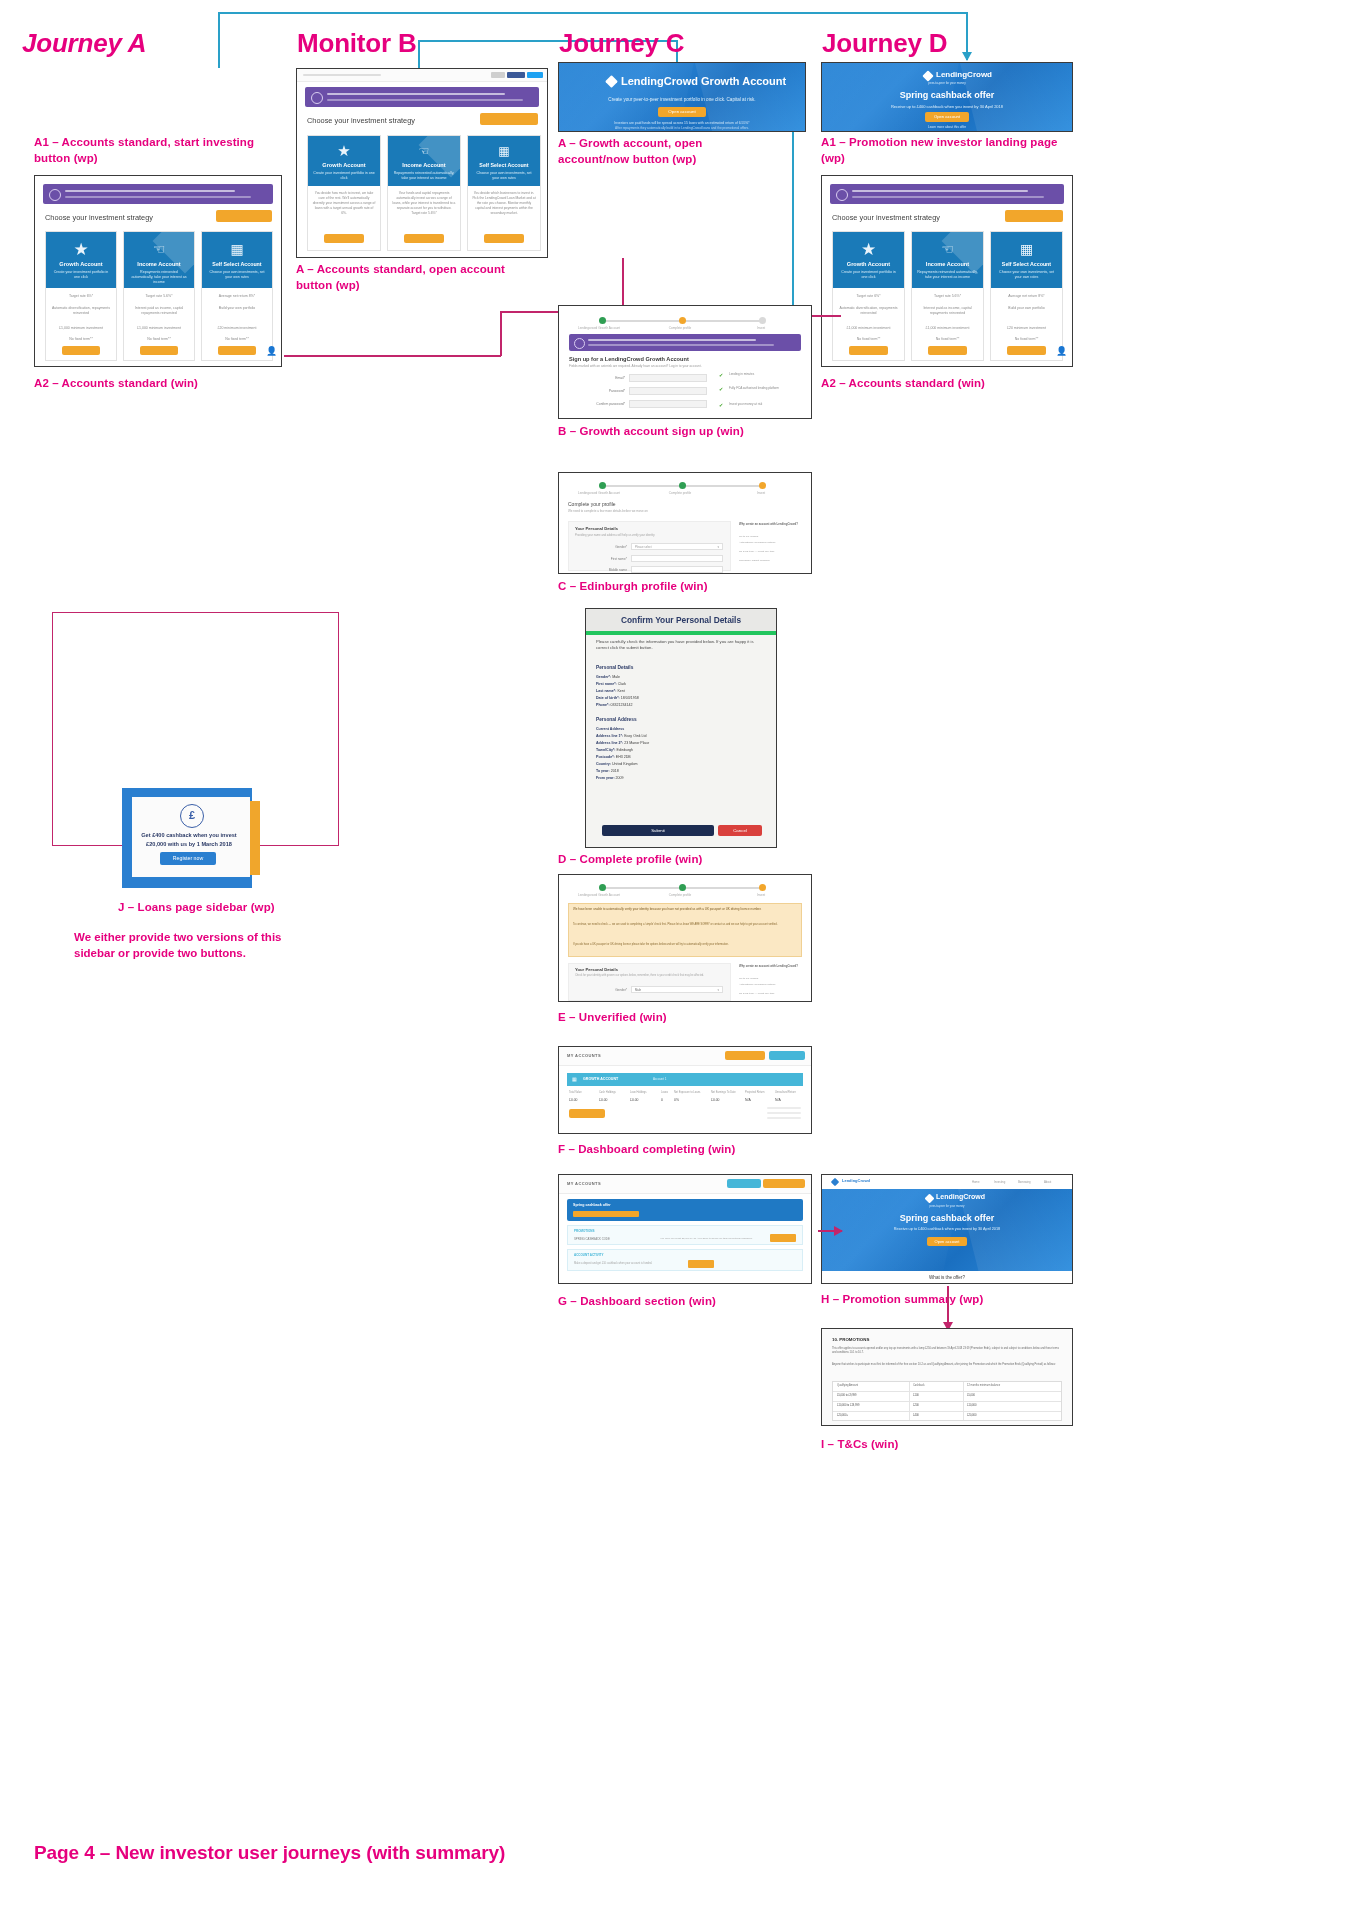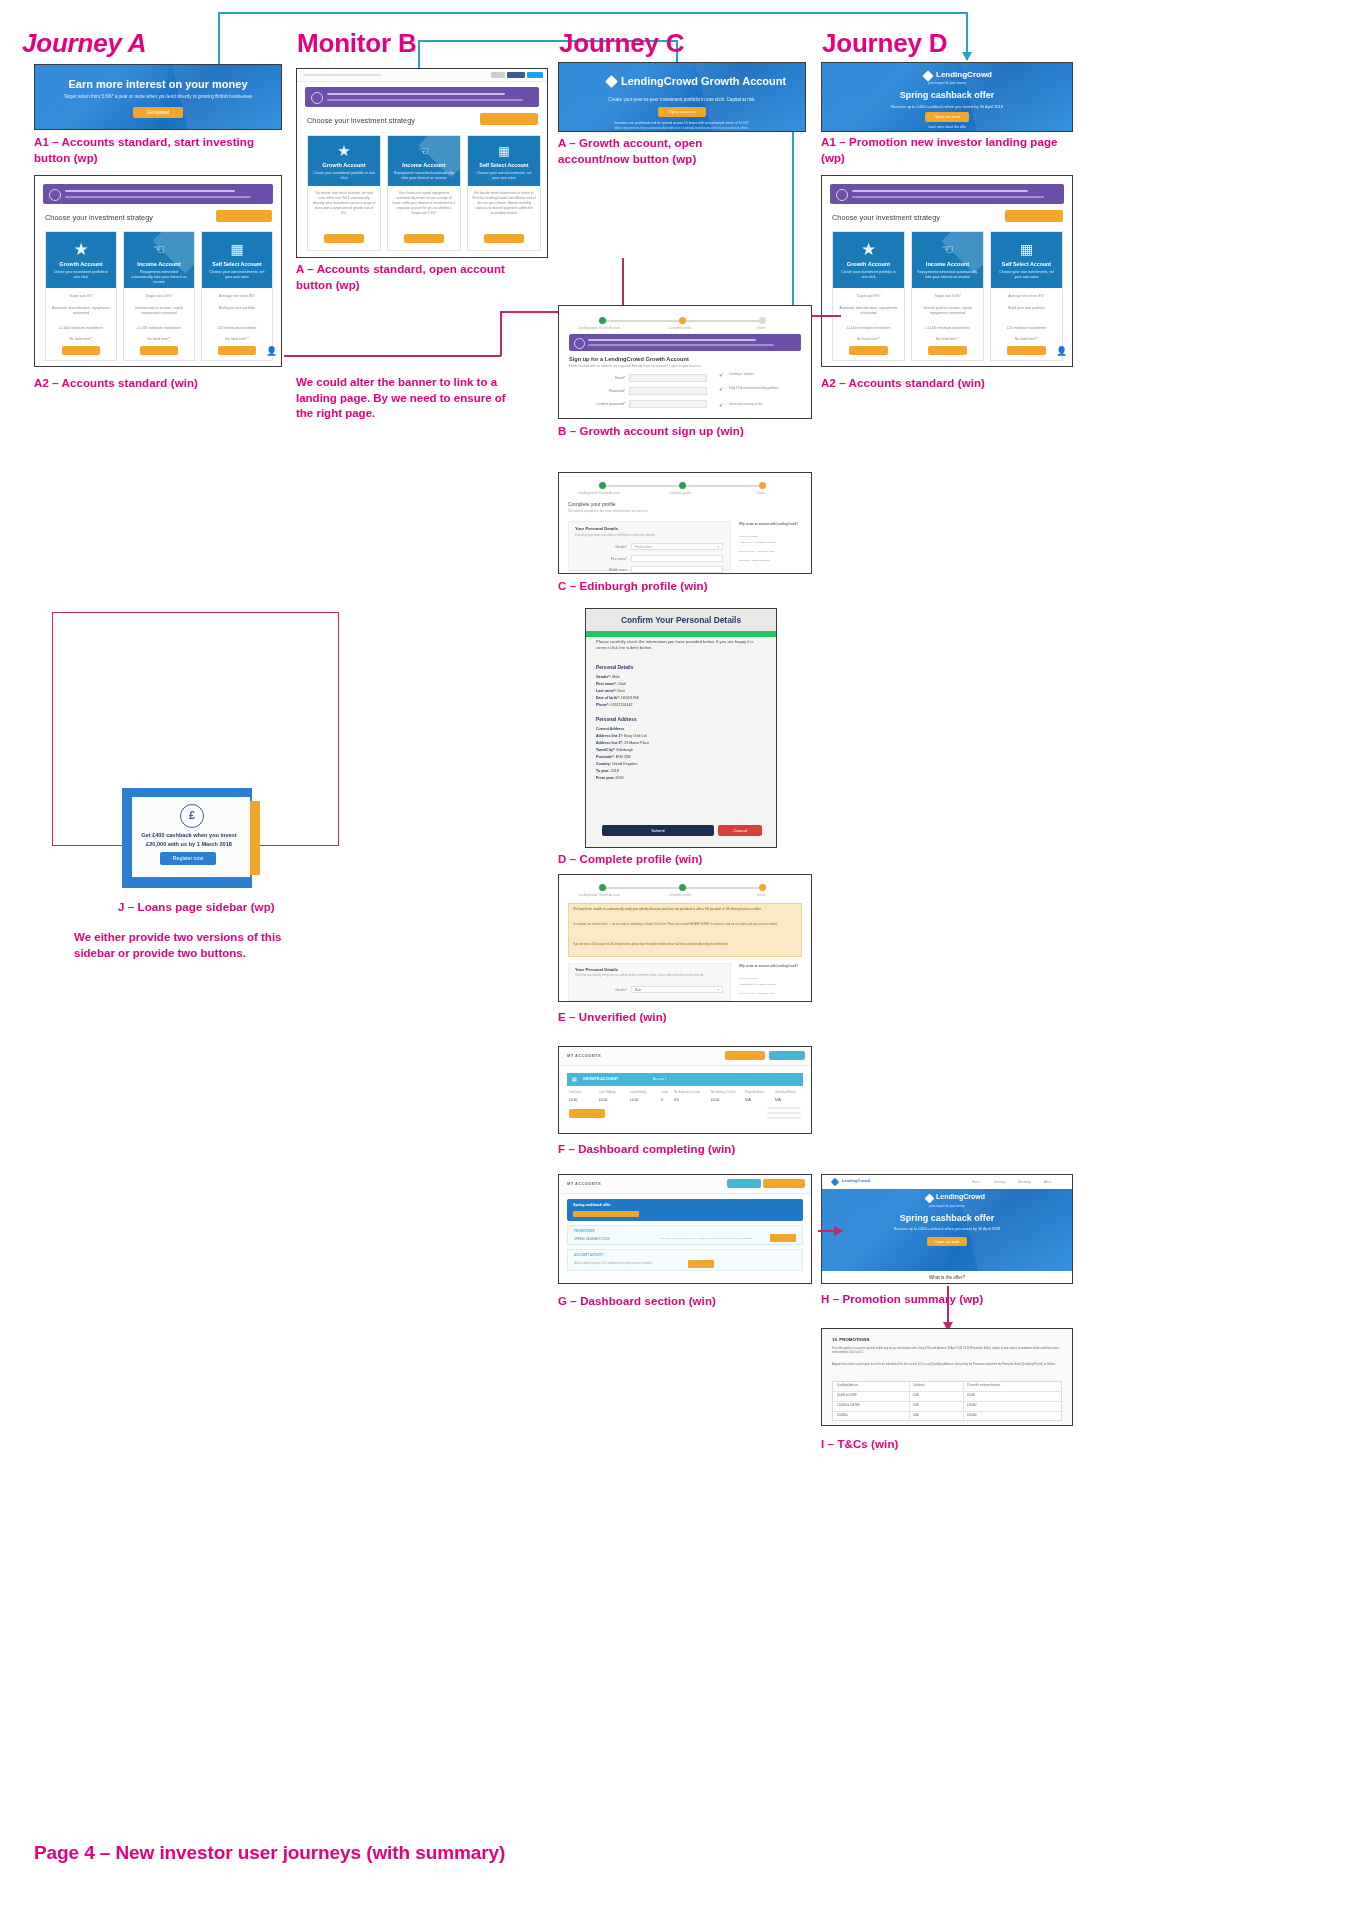--- a/index.html
+++ b/index.html
@@ -100,21 +100,21 @@
 
   .stepper{position:absolute;left:0;right:0;}
   .step-line{position:absolute;height:2px;background:#d9d9d9;}
   .step-dot{position:absolute;width:7px;height:7px;border-radius:50%;}
   .step-cap{position:absolute;color:#aaa;text-align:center;}
 
   .tick{position:absolute;color:#4aa832;}
 
   
   .confirm{position:absolute;left:0;right:0;top:0;bottom:0;background:#f4f4f2;}
-  .confirm-head{position:absolute;left:0;right:0;background:#e8e8e6;border-bottom:6px solid #22c55e;}
+  .confirm-head{position:absolute;left:0;right:0;background:#e8e8e6;border-bottom:4px solid #22c55e;}
   .confirm-head span{position:absolute;left:0;right:0;text-align:center;color:#2b3a66;font-weight:bold;}
   .cf-p{position:absolute;color:#4b4b4b;line-height:1.45;}
   .cf-h{position:absolute;color:#2b3a66;font-weight:bold;}
   .cf-kv{position:absolute;color:#3a3a3a;}
   .cf-kv b{color:#2b3a66;}
   .btn-navy{position:absolute;background:#1c2c52;color:#fff;text-align:center;border-radius:2px;}
   .btn-red{position:absolute;background:#d9403c;color:#fff;text-align:center;border-radius:2px;}
 
   
   .amber{position:absolute;background:#fbe8c4;border:1px solid #f0d093;box-sizing:border-box;}
@@ -176,26 +176,20 @@
   <div class="conn v" style="left:676px;top:40px;height:28px;"></div>
 
   <div class="conn h" style="left:676px;top:66px;width:118px;"></div>
   <div class="conn v" style="left:792px;top:66px;height:250px;"></div>
 
   <div class="journey-title" style="left:22px;top:28px;font-style:italic;">Journey A</div>
   <div class="journey-title" style="left:297px;top:28px;">Monitor B</div>
   <div class="journey-title" style="left:559px;top:28px;">Journey C</div>
   <div class="journey-title" style="left:822px;top:28px;">Journey D</div>
 
-  <div class="shot" style="left:34px;top:64px;width:248px;height:66px;">
-    <div class="hero" style="top:0;bottom:0;"></div>
-    <div class="hero-h1" style="top:13px;font-size:11px;">Earn more interest on your money</div>
-    <div class="hero-sub" style="top:29px;font-size:4.6px;">Target return from 5.6%* a year or more when you lend directly to growing British businesses</div>
-    <div class="hero-btn" style="left:50%;margin-left:-25px;top:42px;width:50px;height:11px;line-height:11px;font-size:4.6px;">Get started</div>
-  </div>
   <div class="caption" style="left:34px;top:135px;width:230px;">A1 – Accounts standard, start investing button (wp)</div>
 
   <div class="shot" style="left:34px;top:175px;width:248px;height:192px;">
     <div class="promo-bar" style="left:8px;top:8px;right:8px;height:20px;">
       <div class="promo-ico" style="left:6px;top:5px;width:10px;height:10px;"></div>
       <div class="bar-line" style="left:22px;top:6px;width:170px;height:2.4px;"></div>
       <div class="bar-line dim" style="left:22px;top:12px;width:186px;height:2px;"></div>
     </div>
     <div class="sec-head" style="left:10px;top:37px;font-size:7.4px;">Choose your investment strategy</div>
     <div class="pill-btn" style="right:9px;top:34px;width:56px;height:12px;"></div>
@@ -277,21 +271,20 @@
     <div class="card" style="left:170px;top:66px;width:74px;height:116px;">
       <div class="card-top" style="height:50px;"></div>
       <div class="glyph" style="top:8px;font-size:12px;">▦</div>
       <div class="card-title" style="top:26px;font-size:5.3px;">Self Select Account</div>
       <div class="card-sub" style="top:35px;font-size:3.6px;line-height:1.4;padding:0 5px;">Choose your own investments, set your own rates</div>
       <div class="card-row" style="top:55px;font-size:3.3px;line-height:1.55;text-align:center;">You decide which businesses to invest in. Pick the LendingCrowd Loan Market and at the rate you choose. Monitor monthly capital and interest payments within the secondary market.</div>
       <div class="card-btn" style="left:16px;right:16px;top:98px;height:9px;"></div>
     </div>
   </div>
   <div class="caption" style="left:296px;top:262px;width:215px;">A – Accounts standard, open account button (wp)</div>
-  <div class="note" style="left:296px;top:375px;width:225px;">We could alter the banner to link to a landing page. By we need to ensure of the right page.</div>
 
   <div class="shot" style="left:558px;top:62px;width:248px;height:70px;">
     <div class="hero" style="top:0;bottom:0;"></div>
     <div class="lc-dia" style="left:48px;top:14px;width:9px;height:9px;"></div>
     <div class="lc-mark" style="left:62px;top:12px;font-size:11px;">LendingCrowd Growth Account</div>
     <div class="hero-sub" style="top:34px;font-size:4.6px;">Create your peer-to-peer investment portfolio in one click. Capital at risk.</div>
     <div class="hero-btn" style="left:50%;margin-left:-24px;top:44px;width:48px;height:10px;line-height:10px;font-size:4.4px;">Open account</div>
     <div class="hero-link" style="top:58px;font-size:3.4px;">Investors are paid funds will be spread across 15 loans with an estimated return of 6.55%*</div>
     <div class="hero-link" style="top:63px;font-size:3.2px;opacity:.8;">After repayments they automatically build in to LendingCrowd loans and the promotional offers.</div>
   </div>

